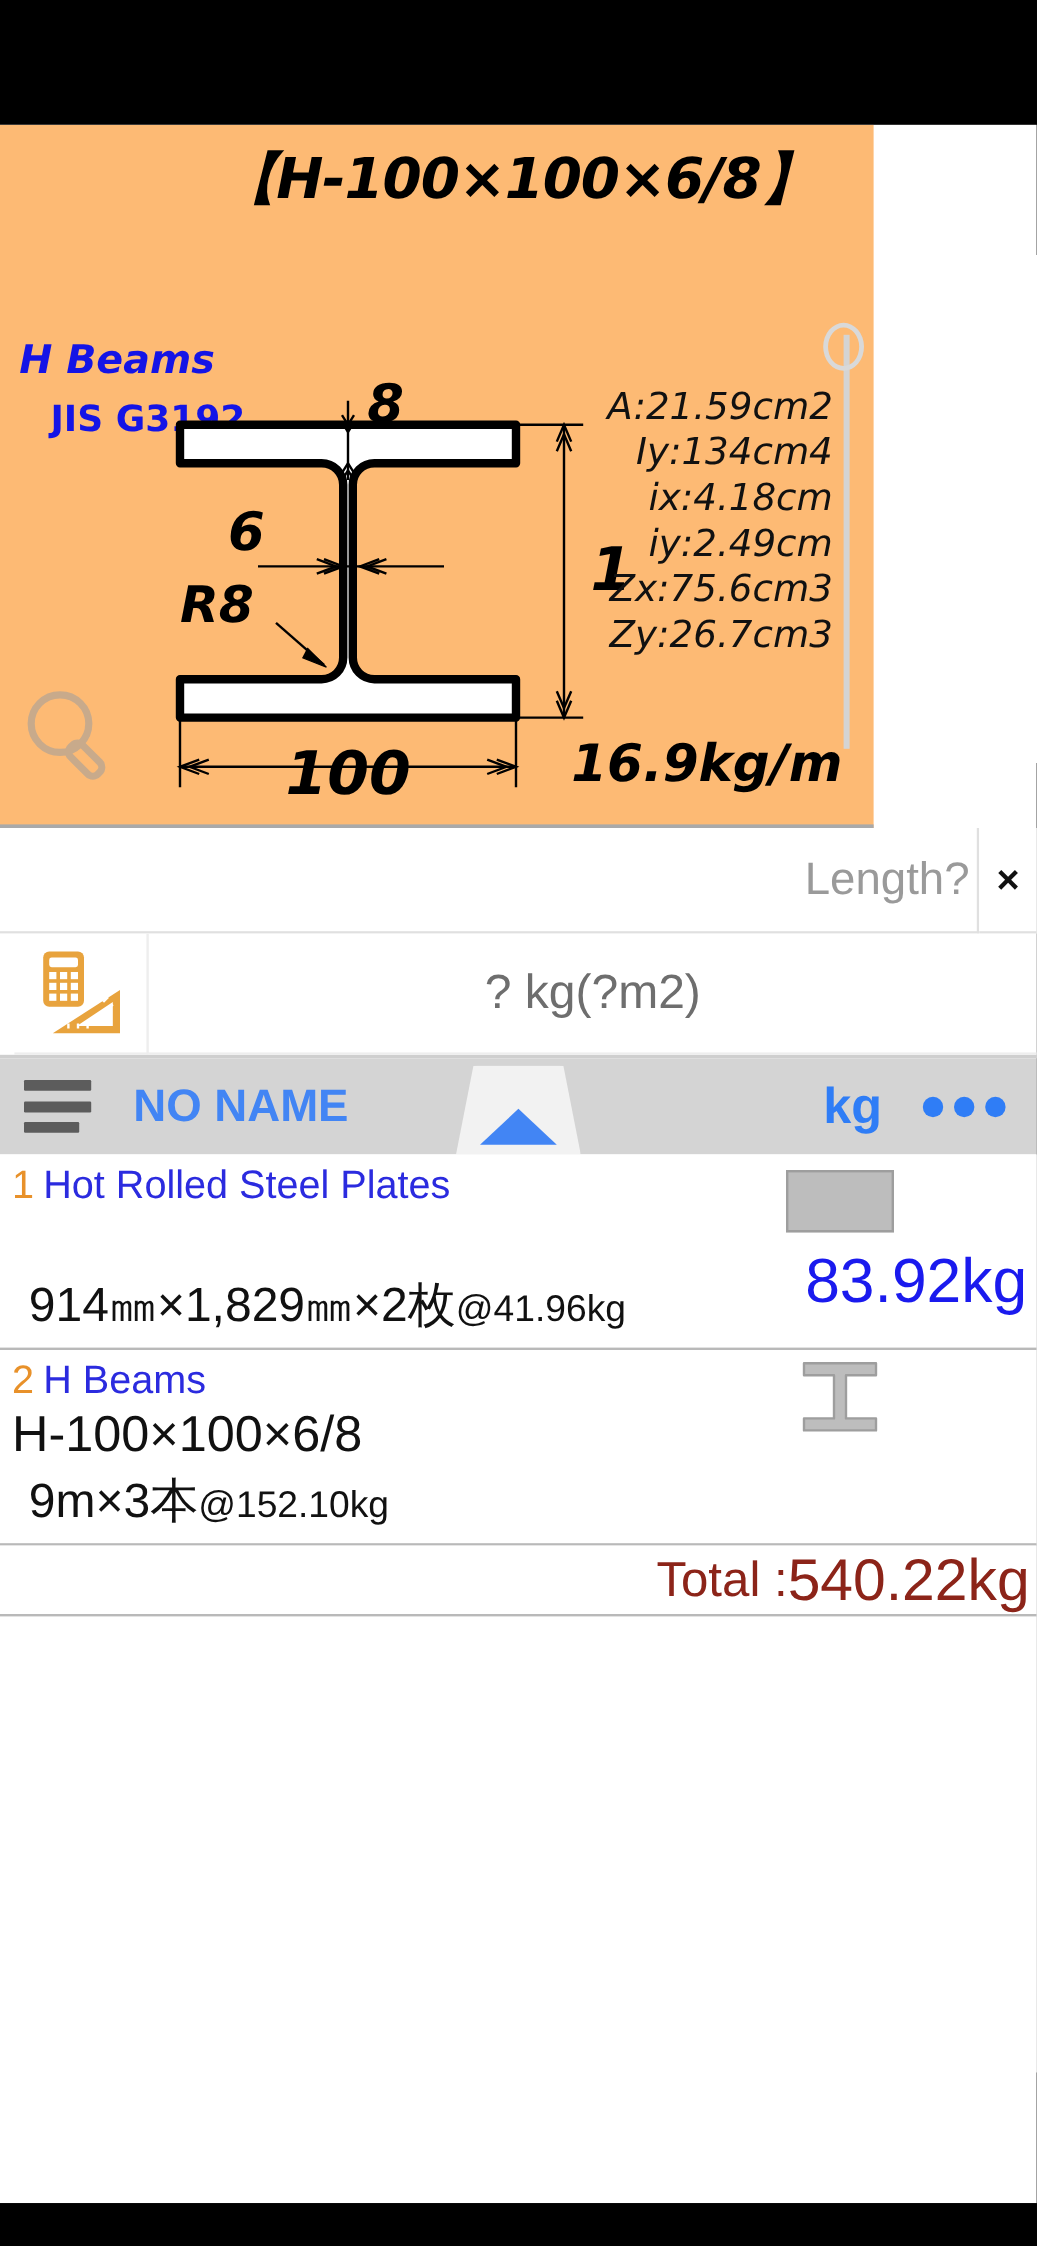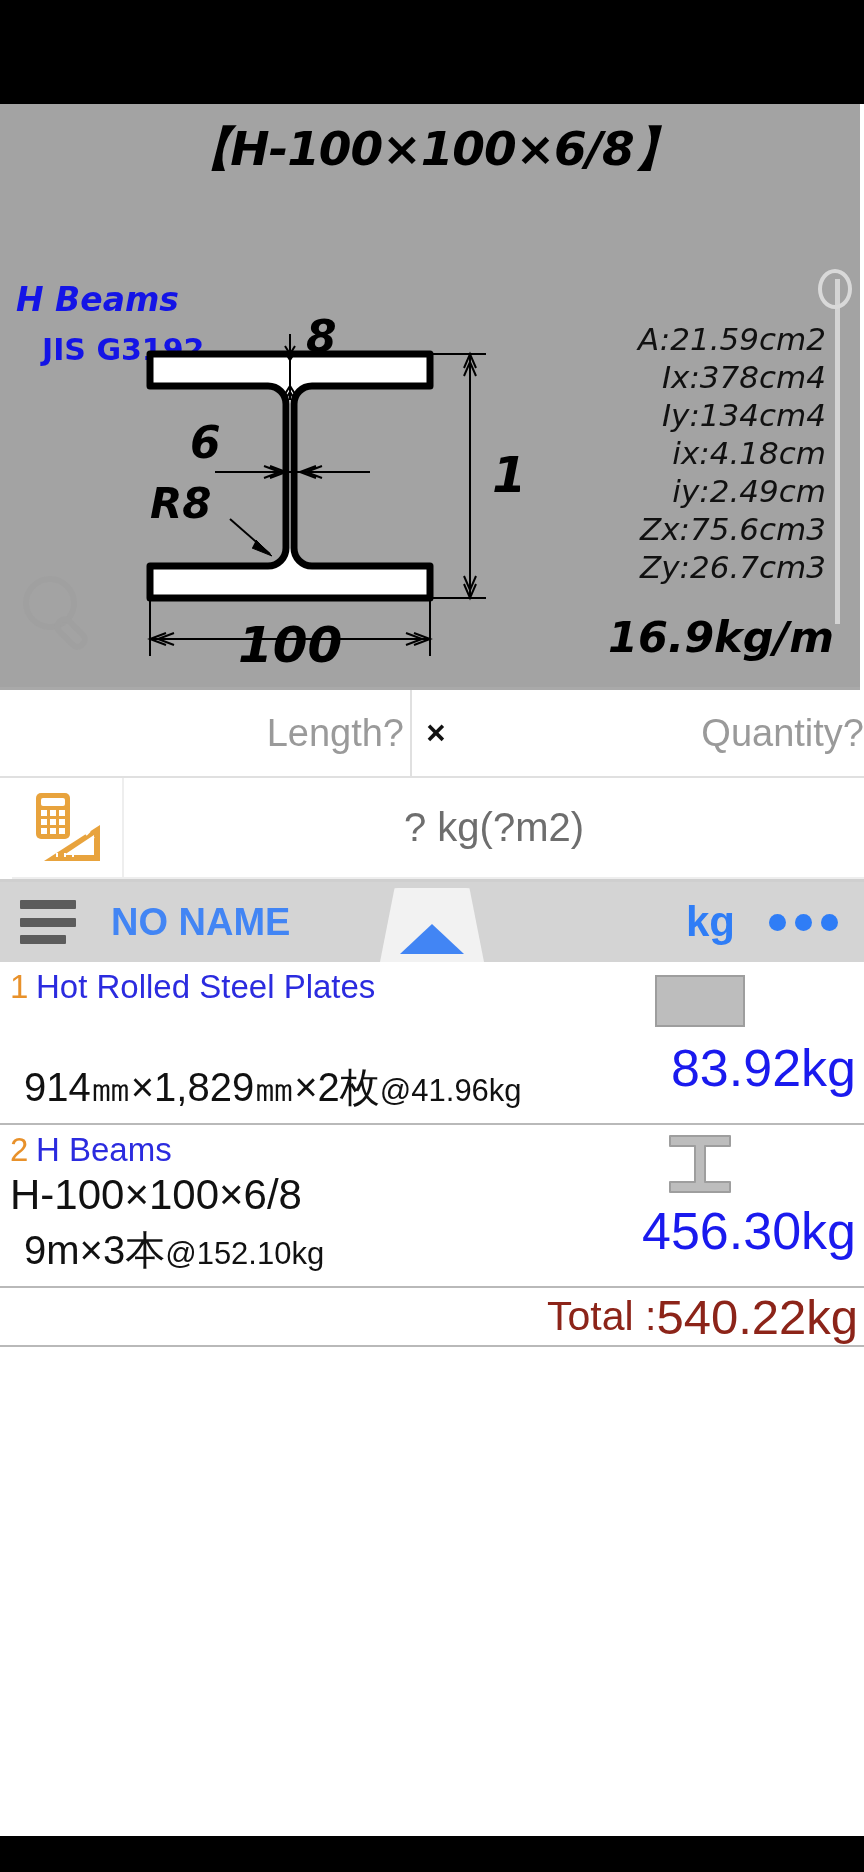--- a/index.html
+++ b/index.html
@@ -25,22 +25,22 @@
   .screen {
     position: absolute; left: 0; top: 104px;
     width: 864px; height: 1732px;
     background: #ffffff;
     overflow: hidden;
   }
 
   
   .spec-panel {
     position: relative;
-    width: 860px; height: 586px;
-    background: #a3a3a3;
+    width: 728px; height: 586px;
+    background: #fdba74;
     border-bottom: 3px solid #a9a9a9;
   }
   .spec-title {
     position: absolute; left: 0; top: 14px; width: 864px;
     text-align: center;
     font-family: "DejaVu Sans", sans-serif;
     font-style: italic;
     font-weight: 700;
     font-size: 47px;
     color: #000;
@@ -342,44 +342,40 @@
           <text x="186" y="48" font-family="DejaVu Sans, sans-serif" font-style="italic" font-weight="700" font-size="44" fill="#000">8</text>
           <text x="70" y="154" font-family="DejaVu Sans, sans-serif" font-style="italic" font-weight="700" font-size="44" fill="#000">6</text>
           <text x="30" y="214" font-family="DejaVu Sans, sans-serif" font-style="italic" font-weight="700" font-size="42" fill="#000">R8</text>
           <text x="372" y="188" font-family="DejaVu Sans, sans-serif" font-style="italic" font-weight="700" font-size="50" fill="#000">100</text>
           <text x="118" y="358" font-family="DejaVu Sans, sans-serif" font-style="italic" font-weight="700" font-size="50" fill="#000">100</text>
         </svg>
       </div>
 
       <div class="props">
         <div>A:21.59cm2</div>
-        <div>Ix:378cm4</div>
         <div>Iy:134cm4</div>
         <div>ix:4.18cm</div>
         <div>iy:2.49cm</div>
         <div>Zx:75.6cm3</div>
         <div>Zy:26.7cm3</div>
       </div>
 
       <div class="unit-weight">16.9kg/m</div>
 
       <div class="vslider">
         <div class="track"></div>
         <div class="knob"></div>
       </div>
     </div>
 
     <div class="input-row">
       <div class="fld">
         <span class="ph">Length?</span>
       </div>
       <div class="mult">×</div>
-      <div class="fld qty">
-        <span class="ph">Quantity?</span>
-      </div>
     </div>
 
     <div class="result-row">
       <div class="calc-cell">
         <svg width="78" height="78" viewBox="0 0 78 78">
           <rect x="8" y="4" width="34" height="46" rx="5" fill="#e8a33d"></rect>
           <rect x="13" y="9" width="24" height="8" rx="2" fill="#ffffff"></rect>
           <rect x="13" y="21" width="6" height="6" fill="#ffffff"></rect>
           <rect x="22" y="21" width="6" height="6" fill="#ffffff"></rect>
           <rect x="31" y="21" width="6" height="6" fill="#ffffff"></rect>
@@ -442,21 +438,20 @@
         <span class="cat">H Beams</span>
         <span class="name">H-100×100×6/8</span>
         <span class="dims">
           <span>9m×3本</span><span class="at">@152.10kg</span>
         </span>
         <span class="thumb">
           <svg width="92" height="62" viewBox="0 0 92 62">
             <path d="M16 3 L76 3 L76 13 L51 13 L51 49 L76 49 L76 59 L16 59 L16 49 L41 49 L41 13 L16 13 Z" fill="#bdbdbd" stroke="#9e9e9e" stroke-width="2" stroke-linejoin="round"></path>
           </svg>
         </span>
-        <span class="weight">456.30kg</span>
       </div>
 
       <div class="total-row">
         <span class="total-label">Total :</span>
         <span class="total-value">540.22kg</span>
       </div>
 
       <div class="list-fill"></div>
     </div>
 

